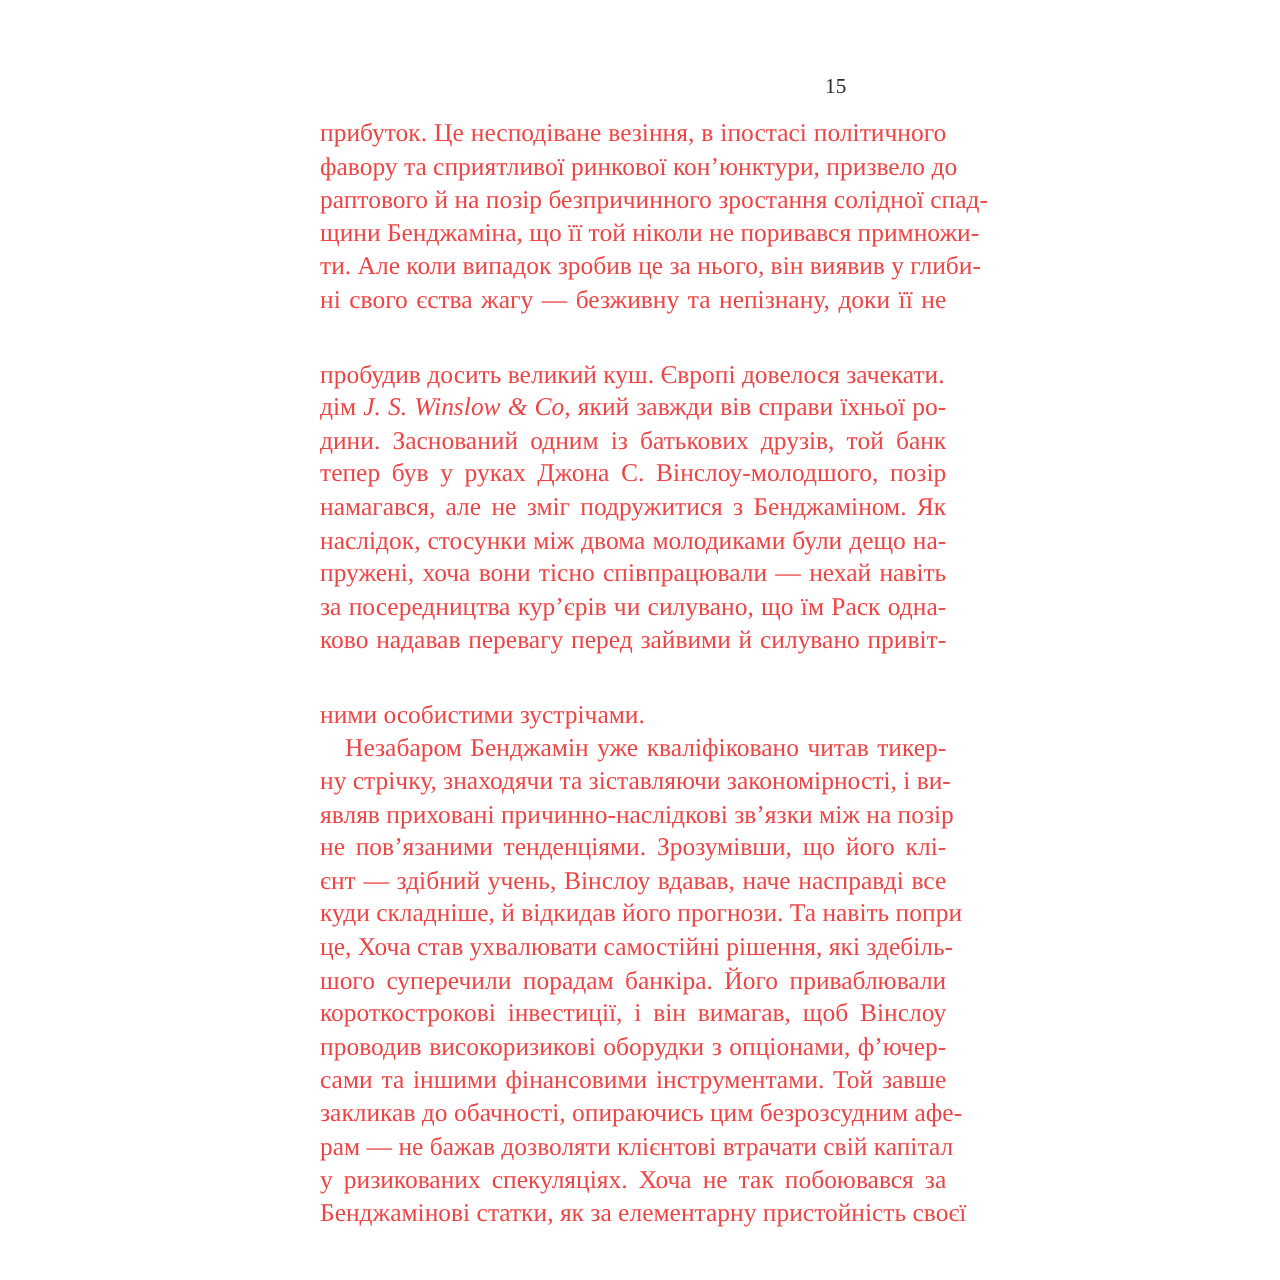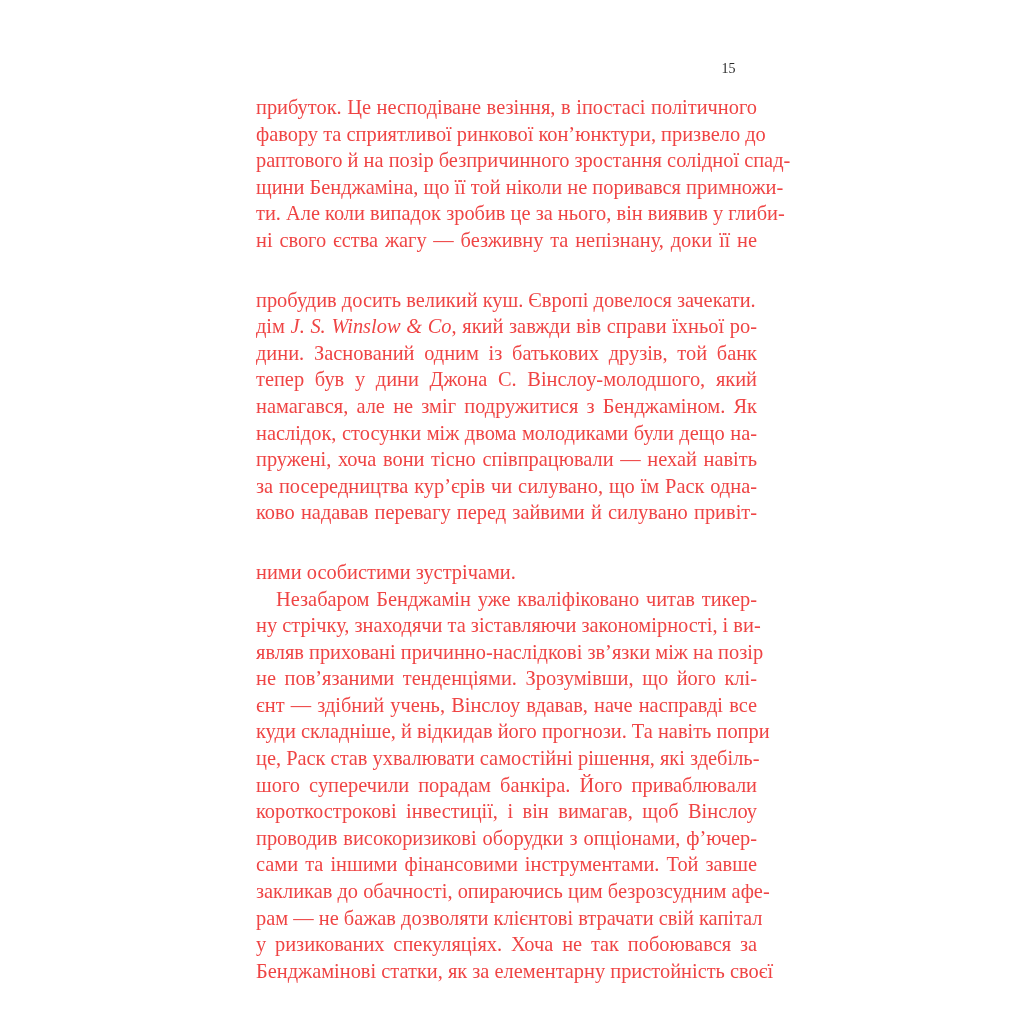--- a/index.html
+++ b/index.html
@@ -16,25 +16,25 @@
   .page {
     position: absolute;
     left: 0; top: 0;
     width: 1024px;
     height: 1024px;
     background: #ffffff;
   }
   .page-number {
     position: absolute;
     top: 58px;
-    left: 700px;
+    left: 660px;
     width: 57px;
-    text-align: center;
+    text-align: left;
     font-family: "Liberation Serif", "DejaVu Serif", serif;
-    font-size: 14px;
+    font-size: 17px;
     color: #2a2a2a;
     line-height: 22px;
   }
   .text-block {
     position: absolute;
     left: 256px;
     top: 94px;
     width: 501px;
     font-family: "Liberation Serif", "DejaVu Serif", serif;
     font-size: 20.4px;
@@ -78,37 +78,37 @@
       <span class="line">раптового й на позір безпричинного зростання солідної спад-</span>
       <span class="line">щини Бенджаміна, що її той ніколи не поривався примножи-</span>
       <span class="line">ти. Але коли випадок зробив це за нього, він виявив у глиби-</span>
       <span class="line">ні свого єства жагу — безживну та непізнану, доки її не</span>
       <span class="line last">пробудив досить великий куш. Європі довелося зачекати.</span>
     </div>
 
     <div class="paragraph">
       <span class="line"><span>дім </span><em>J. S. Winslow &amp; Co</em><span>, який завжди вів справи їхньої ро-</span></span>
       <span class="line">дини. Заснований одним із батькових друзів, той банк</span>
-      <span class="line">тепер був у дини Джона С. Вінслоу-молодшого, який</span>
+      <span class="line">тепер був у руках Джона С. Вінслоу-молодшого, позір</span>
       <span class="line">намагався, але не зміг подружитися з Бенджаміном. Як</span>
       <span class="line">наслідок, стосунки між двома молодиками були дещо на-</span>
       <span class="line">пружені, хоча вони тісно співпрацювали — нехай навіть</span>
       <span class="line">за посередництва кур’єрів чи силувано, що їм Раск одна-</span>
       <span class="line">ково надавав перевагу перед зайвими й силувано привіт-</span>
       <span class="line last">ними особистими зустрічами.</span>
     </div>
 
     <div class="paragraph">
       <span class="line indent">Незабаром Бенджамін уже кваліфіковано читав тикер-</span>
       <span class="line">ну стрічку, знаходячи та зіставляючи закономірності, і ви-</span>
       <span class="line">являв приховані причинно-наслідкові зв’язки між на позір</span>
       <span class="line">не пов’язаними тенденціями. Зрозумівши, що його клі-</span>
       <span class="line">єнт — здібний учень, Вінслоу вдавав, наче насправді все</span>
       <span class="line">куди складніше, й відкидав його прогнози. Та навіть попри</span>
-      <span class="line">це, Раск став ухвалювати самостійні рішення, які здебіль-</span>
+      <span class="line">це, Хоча став ухвалювати самостійні рішення, які здебіль-</span>
       <span class="line">шого суперечили порадам банкіра. Його приваблювали</span>
       <span class="line">короткострокові інвестиції, і він вимагав, щоб Вінслоу</span>
       <span class="line">проводив високоризикові оборудки з опціонами, ф’ючер-</span>
       <span class="line">сами та іншими фінансовими інструментами. Той завше</span>
       <span class="line">закликав до обачності, опираючись цим безрозсудним афе-</span>
       <span class="line">рам — не бажав дозволяти клієнтові втрачати свій капітал</span>
       <span class="line">у ризикованих спекуляціях. Хоча не так побоювався за</span>
       <span class="line">Бенджамінові статки, як за елементарну пристойність своєї</span>
     </div>
   </div>

